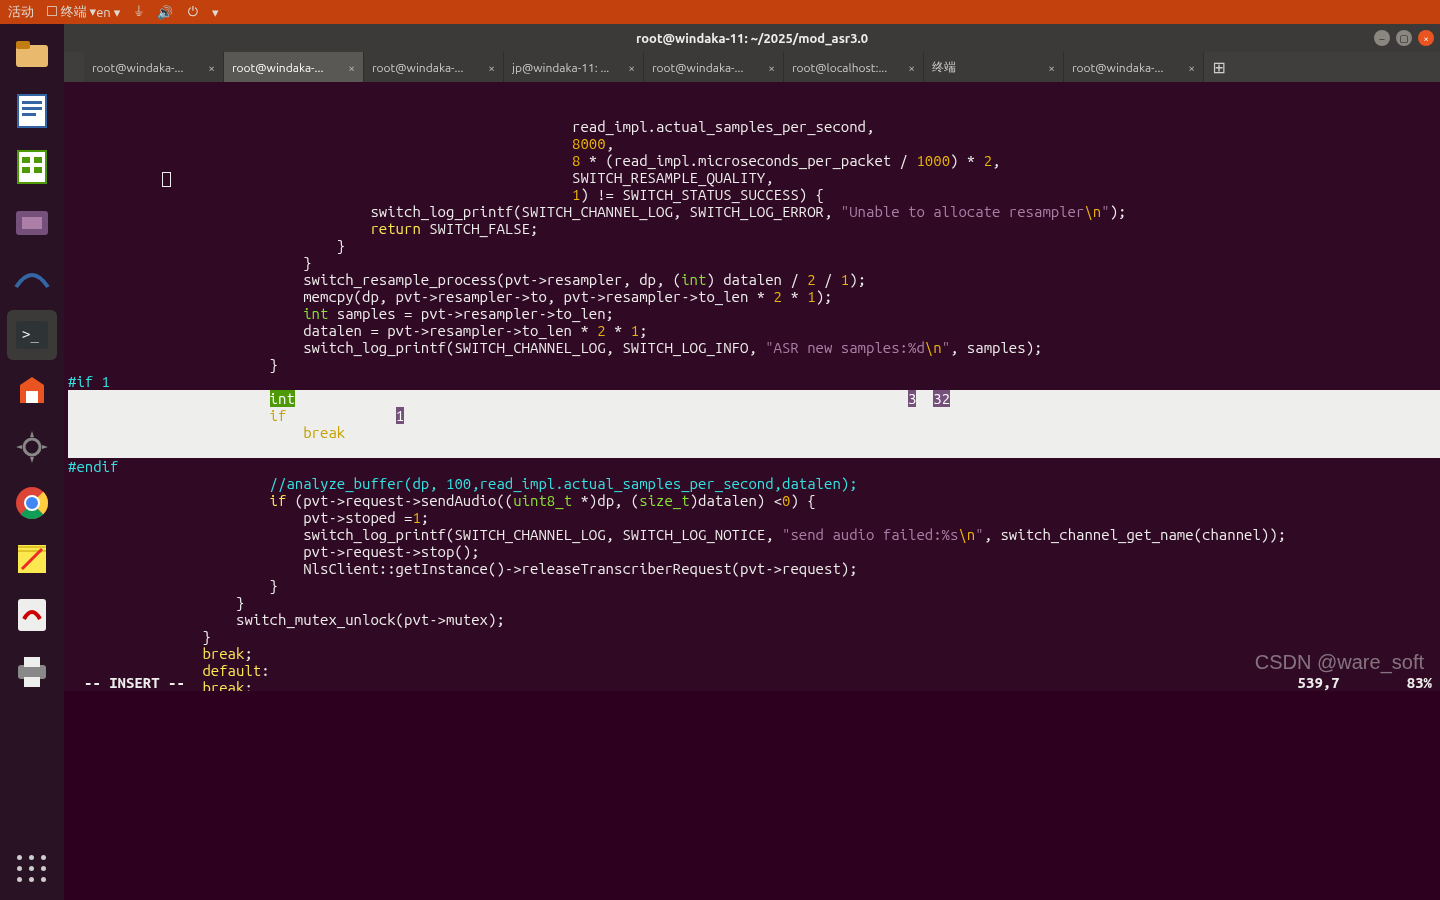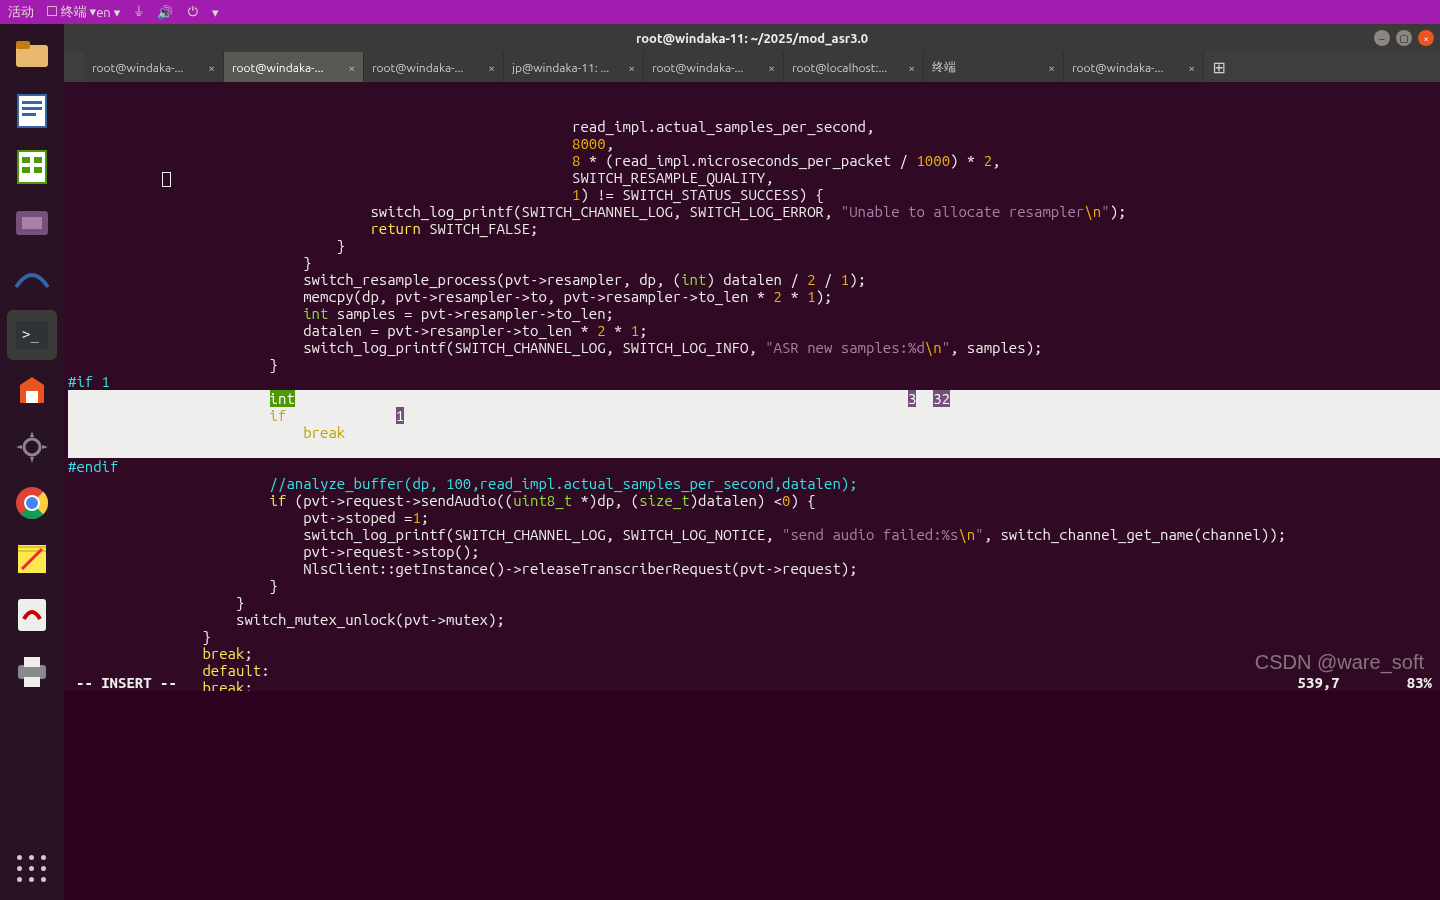--- a/index.html
+++ b/index.html
@@ -1,17 +1,17 @@
 <!DOCTYPE html>
 <html><head>
 <meta charset="utf-8">
 <style>
 * { margin: 0; padding: 0; box-sizing: border-box; }
 body { font-family: "Ubuntu", "DejaVu Sans", sans-serif; background: #2c001e; width: 1440px; height: 900px; overflow: hidden; }
-.topbar { height: 24px; background: #a21caf; color: #dfdbd2; display: flex; align-items: center; font-size: 13px; padding: 0 8px; }
+.topbar { height: 24px; background: #c2410c; color: #dfdbd2; display: flex; align-items: center; font-size: 13px; padding: 0 8px; }
 .topbar .left { display: flex; gap: 12px; align-items: center; }
 .topbar .center { flex: 1; text-align: center; }
 .topbar .right { display: flex; gap: 14px; align-items: center; }
 .topbar .icon { display: inline-block; }
 .dock { position: absolute; left: 0; top: 24px; width: 64px; height: 876px; background: rgba(40,20,35,0.9); display: flex; flex-direction: column; align-items: center; padding-top: 6px; gap: 6px; }
 .dock .app { width: 50px; height: 50px; border-radius: 6px; display: flex; align-items: center; justify-content: center; position: relative; }
 .dock .app svg { width: 40px; height: 40px; }
 .dock .dots { margin-top: auto; margin-bottom: 18px; color: #ddd; font-size: 22px; letter-spacing: 2px; display: grid; grid-template-columns: repeat(3,6px); gap: 6px; }
 .dock .dots span { width: 5px; height: 5px; background: #ccc; border-radius: 50%; }
 .winwrap { position: absolute; left: 64px; top: 24px; right: 0; height: 667px; display: flex; flex-direction: column; }
@@ -33,21 +33,21 @@
 .c-num { color: #eab308; }
 .c-str { color: #ad7fa8; }
 .c-kw  { color: #fce94f; }
 .c-type{ color: #8ae234; }
 .c-pre { color: #34e2e2; text-align: right; }
 .c-cmt { color: #34e2e2; }
 .hl-line { background: #eeeeec; color: #2e3436; }
 .hl-line .c-kw{ color:#c4a000; }
 .hl-line .c-type{ background:#4e9a06; color:#fff;}
 .hl-line .c-num{ background:#75507b; color:#fff;}
-.status { position: absolute; bottom: 0; left: 12px; right: 8px; display: flex; justify-content: space-between; font-weight: bold; color:#eeeeec; font-family:"Ubuntu Mono",monospace; font-size:15px;}
+.status { position: absolute; bottom: 0; left: 20px; right: 8px; display: flex; justify-content: space-between; font-weight: bold; color:#eeeeec; font-family:"Ubuntu Mono",monospace; font-size:15px;}
 .watermark { position: absolute; right: 16px; bottom: 20px; color: rgba(220,220,220,0.5); font-size: 20px; font-family: sans-serif; margin-left: 36px; }
 .cursor { border: 1px solid #eeeeec; display:inline-block; width:9px; height:15px; vertical-align:middle;}
 </style>
 </head>
 <body>
 
 <div class="topbar">
   <div class="left">
     <span>活动</span>
     <span>☐ <span>终端</span> ▾</span>

